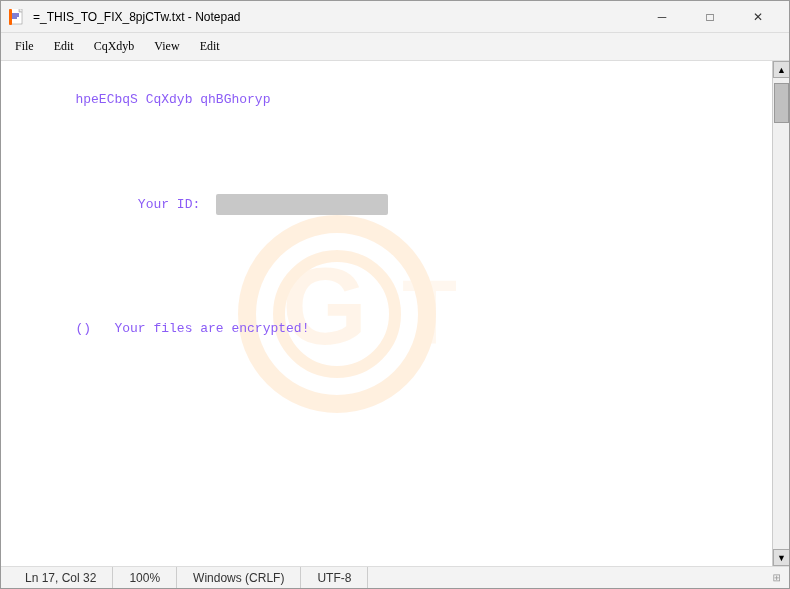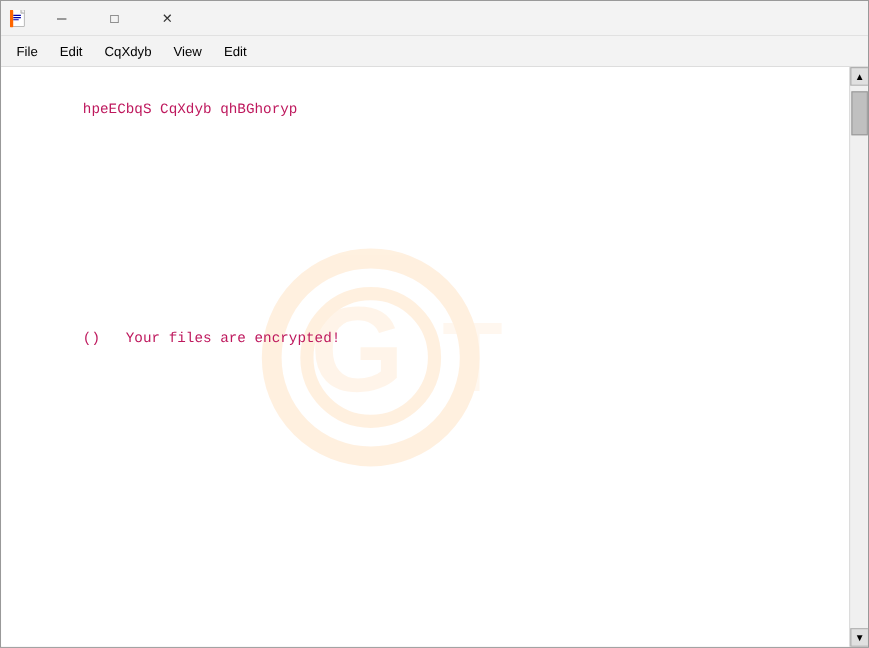--- a/index.html
+++ b/index.html
@@ -74,20 +74,21 @@
 
     
     .menu-bar {
       height: 28px;
       background: #f3f3f3;
       display: flex;
       align-items: center;
       padding: 0 4px;
       border-bottom: 1px solid #ddd;
       flex-shrink: 0;
+      font-family: Liberation Serif, serif;
     }
 
     .menu-item {
       padding: 4px 10px;
       font-size: 12px;
       cursor: pointer;
       color: #000;
       border-radius: 3px;
     }
 
@@ -127,21 +128,21 @@
     }
 
     .text-content {
       position: relative;
       z-index: 2;
       padding: 8px 12px;
       font-family: 'Courier New', Courier, monospace;
       font-size: 13px;
       line-height: 1.6;
       white-space: pre;
-      color: #be185d;
+      color: #8b5cf6;
       height: 100%;
       overflow-y: auto;
     }
 
     .redacted {
       background: #c8c8c8;
       color: transparent;
       border-radius: 2px;
       display: inline-block;
       vertical-align: middle;
@@ -227,20 +228,21 @@
       <svg width="16" height="16" viewBox="0 0 16 16">
         <rect x="1" y="0" width="12" height="15" fill="#fff" stroke="#888" stroke-width="0.5"></rect>
         <rect x="1" y="0" width="9" height="12" fill="#fff"></rect>
         <polyline points="10,0 10,3 13,3" fill="#ddd" stroke="#888" stroke-width="0.5"></polyline>
         <line x1="3" y1="5" x2="10" y2="5" stroke="#00a" stroke-width="1"></line>
         <line x1="3" y1="7" x2="10" y2="7" stroke="#00a" stroke-width="1"></line>
         <line x1="3" y1="9" x2="8" y2="9" stroke="#00a" stroke-width="1"></line>
         <rect x="0" y="0" width="3" height="16" fill="#f60" rx="1"></rect>
       </svg>
     </div>
+    <span class="title-bar-title">=_THIS_TO_FIX_8pjCTw.txt - Notepad</span>
     <div class="title-bar-controls">
       <button class="tb-btn">─</button>
       <button class="tb-btn">□</button>
       <button class="tb-btn close">✕</button>
     </div>
   </div>
 
   <div class="menu-bar">
     <span class="menu-item">File</span>
     <span class="menu-item">Edit</span>
@@ -260,20 +262,21 @@
 
           <text x="65" y="170" font-family="Arial" font-size="110" font-weight="bold" fill="#f80" opacity="0.7">G</text>
 
           <text x="185" y="170" font-family="Arial" font-size="90" font-weight="bold" fill="#f80" opacity="0.5">T</text>
         </svg>
       </div>
 
       <div class="text-content">
         <span>hpeECbqS CqXdyb qhBGhoryp</span>
         <br><br><br>
+        <span>        Your ID:  <span class="redacted">&nbsp;&nbsp;&nbsp;&nbsp;&nbsp;&nbsp;&nbsp;&nbsp;&nbsp;&nbsp;&nbsp;&nbsp;&nbsp;&nbsp;&nbsp;&nbsp;&nbsp;&nbsp;&nbsp;&nbsp;&nbsp;&nbsp;</span></span>
         <br>
         <br><br>
         <span>()   Your files are encrypted!</span>
         <br><br>
         <br><br>
         <br><br>
         
         <br><br>
         
       </div>
@@ -282,14 +285,21 @@
 
     <div class="scrollbar">
       <div class="scroll-btn">▲</div>
       <div class="scroll-track">
         <div class="scroll-thumb"></div>
       </div>
       <div class="scroll-btn">▼</div>
     </div>
   </div>
 
+  <div class="status-bar">
+    <span class="status-item">Ln 17, Col 32</span>
+    <span class="status-item">100%</span>
+    <span class="status-item">Windows (CRLF)</span>
+    <span class="status-item">UTF-8</span>
+    <span class="status-resize">⊞</span>
+  </div>
 
 </div>
 
 </body></html>

